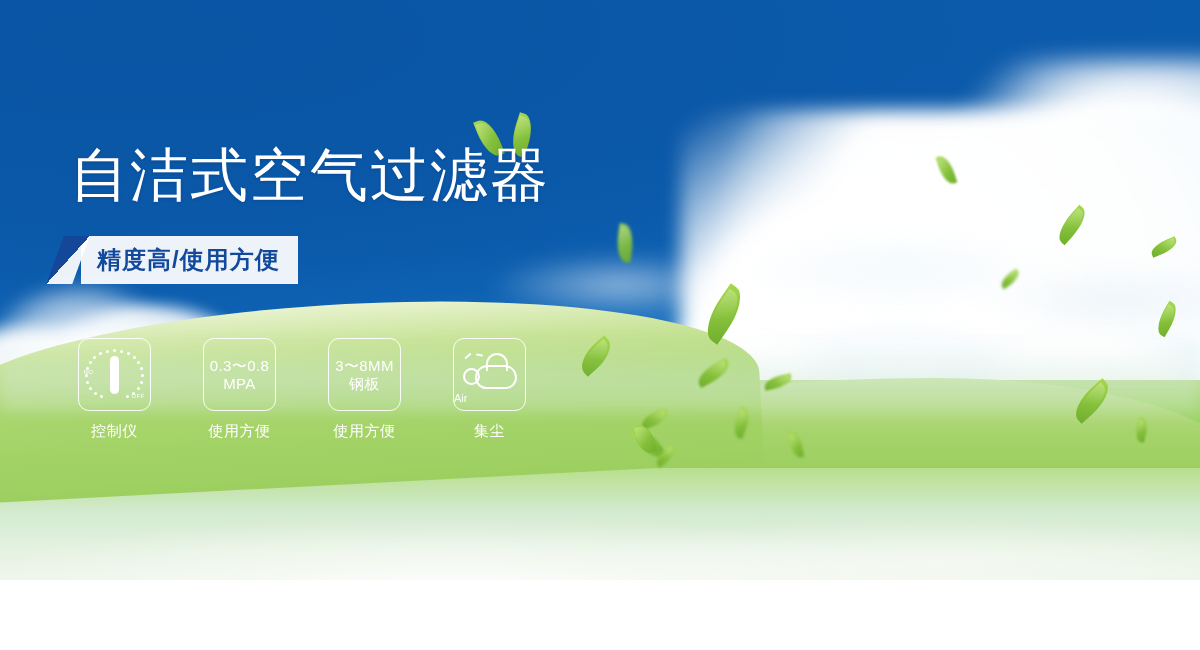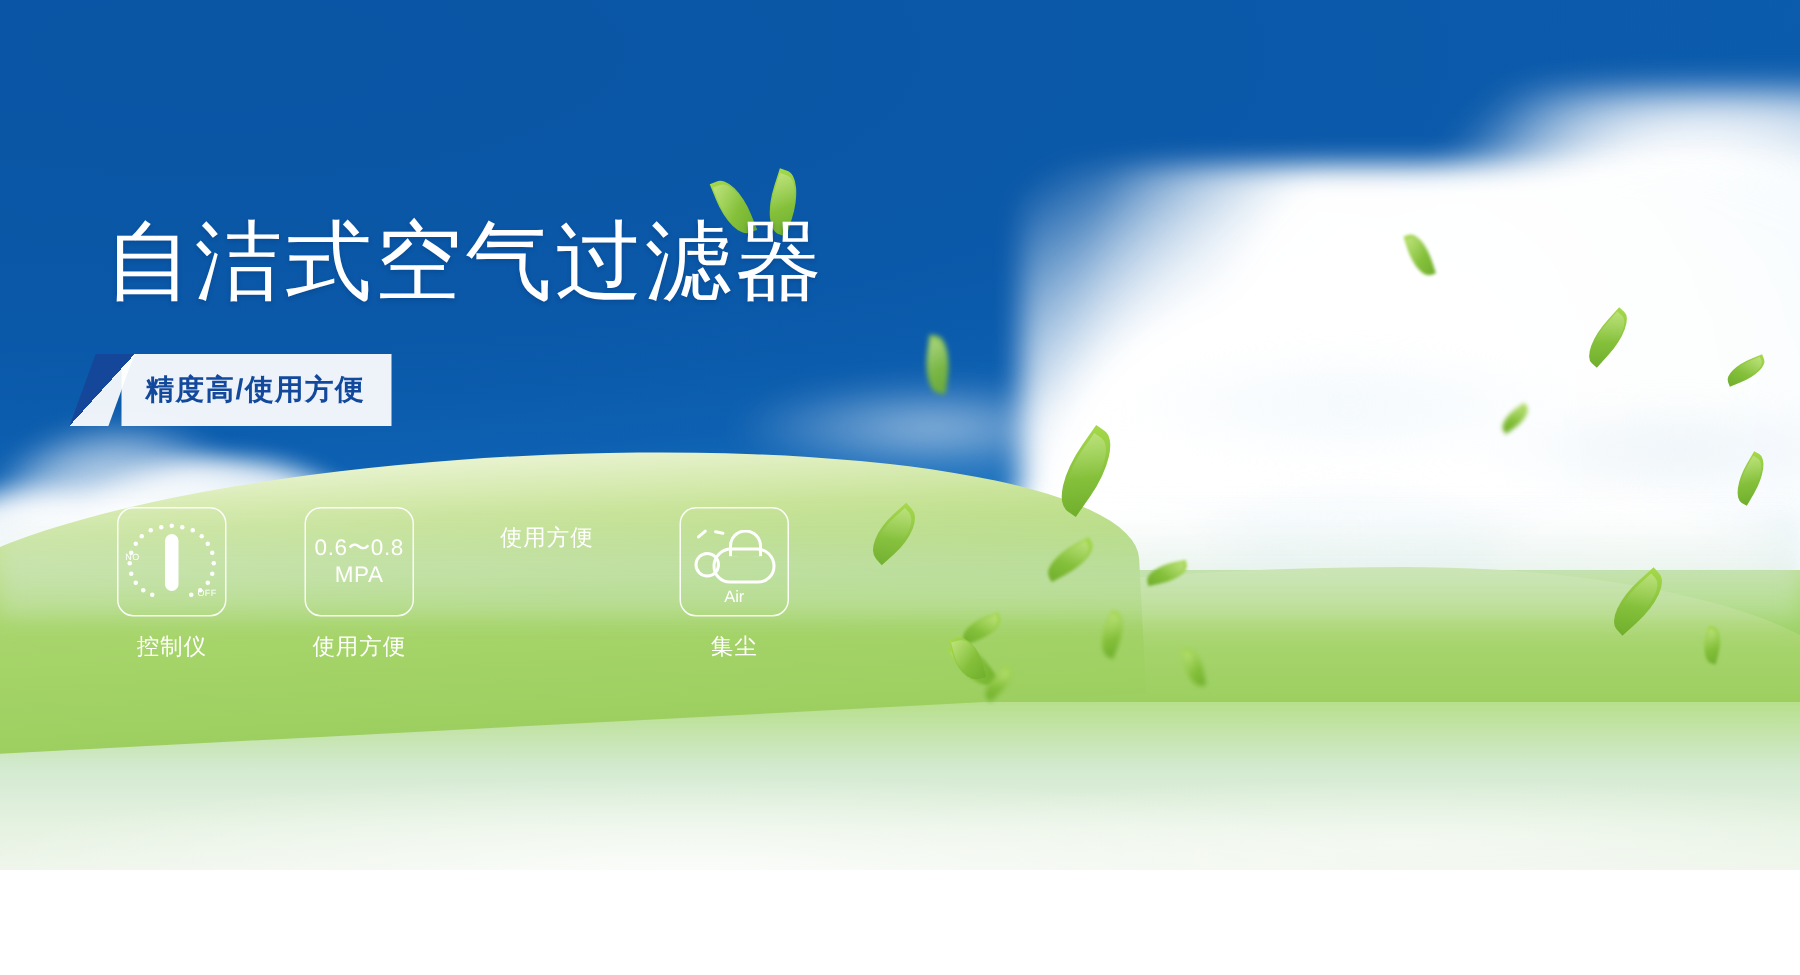--- a/index.html
+++ b/index.html
@@ -126,21 +126,21 @@
   .sub-a{
     display:flex;align-items:center;padding:0 20px 0 18px;
     background:#14479a;color:#ffffff;font-size:21px;letter-spacing:1px;font-weight:700;
   }
   .sub-wedge{
     width:26px;background:linear-gradient(to bottom right,#14479a 0%,#14479a 50%,rgba(255,255,255,.92) 50%,rgba(255,255,255,.92) 100%);
     transform:skewX(-20deg);margin-left:-13px;
   }
   .sub-b{
     display:flex;align-items:center;padding:0 18px 0 16px;
-    background:rgba(255,255,255,.93);color:#13499c;font-size:19px;letter-spacing:1px;font-weight:700;
+    background:rgba(255,255,255,.93);color:#13499c;font-size:24px;letter-spacing:1px;font-weight:700;
   }
 
   
   .features{position:absolute;left:78px;top:338px;display:flex;gap:52px;}
   .feature{width:73px;display:flex;flex-direction:column;align-items:center;}
   .fbox{
     width:73px;height:73px;border:1.6px solid rgba(255,255,255,.92);border-radius:11px;
     display:flex;flex-direction:column;align-items:center;justify-content:center;
     color:#fff;position:relative;box-sizing:border-box;
   }
@@ -177,21 +177,21 @@
   .cloudicon .cbump{
     position:absolute;right:9px;bottom:18px;width:22px;height:18px;
     border:2.4px solid #fff;border-bottom:none;border-radius:12px 12px 0 0;box-sizing:border-box;
     background:transparent;
   }
   .cloudicon .sun{
     position:absolute;left:0;bottom:4px;width:17px;height:17px;
     border:2.4px solid #fff;border-radius:50%;box-sizing:border-box;
   }
   .cloudicon .ray{position:absolute;background:#fff;border-radius:2px;}
-  .air-text{position:absolute;bottom:6px;left:0;right:0;text-align:center;font-size:11px;color:#fff;}
+  .air-text{position:absolute;bottom:6px;left:0;right:0;font-size:11px;color:#fff;}
 </style>
 </head>
 <body>
 
 <div class="banner">
 
   <div class="sky-deep"></div>
   <div class="big-cloud-2"></div>
   <div class="big-cloud"></div>
   <div class="sky-haze"></div>
@@ -267,29 +267,35 @@
           <span class="gauge-no">NO</span>
           <span class="gauge-off">OFF</span>
         </div>
       </div>
       <div class="flabel">控制仪</div>
     </div>
 
     <div class="feature">
       <div class="fbox">
         <div class="fbox-text">
-          <div>0.6〜0.8</div>
+          <div>0.3〜0.8</div>
           <div>MPA</div>
         </div>
       </div>
       <div class="flabel">使用方便</div>
     </div>
 
 
     <div class="feature">
+      <div class="fbox">
+        <div class="fbox-text">
+          <div>3〜8MM</div>
+          <div>钢板</div>
+        </div>
+      </div>
       <div class="flabel">使用方便</div>
     </div>
 
     <div class="feature">
       <div class="fbox">
         <div class="cloudicon" style="margin-top:-6px;">
           <div class="sun"></div>
           <div class="ray" style="left:1px;top:0px;width:8px;height:2.2px;transform:rotate(-40deg);"></div>
           <div class="ray" style="left:13px;top:-1px;width:7px;height:2.2px;transform:rotate(10deg);"></div>
           <div class="cbump"></div>

